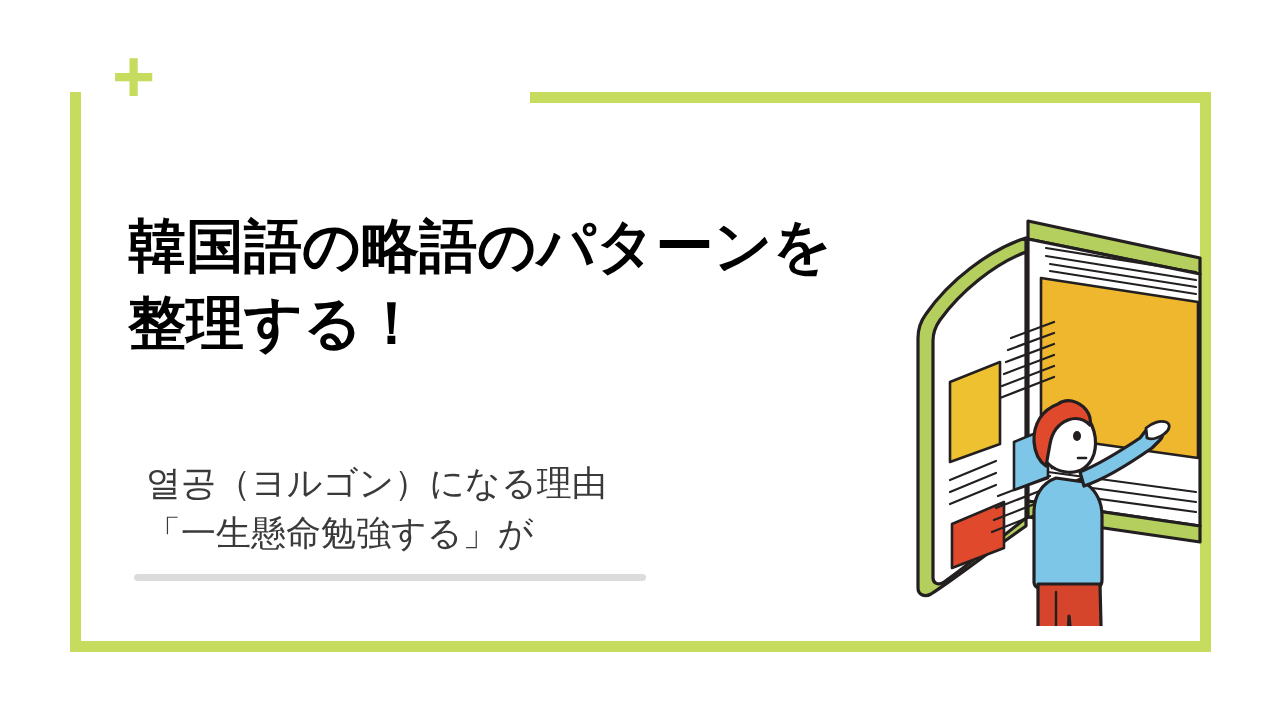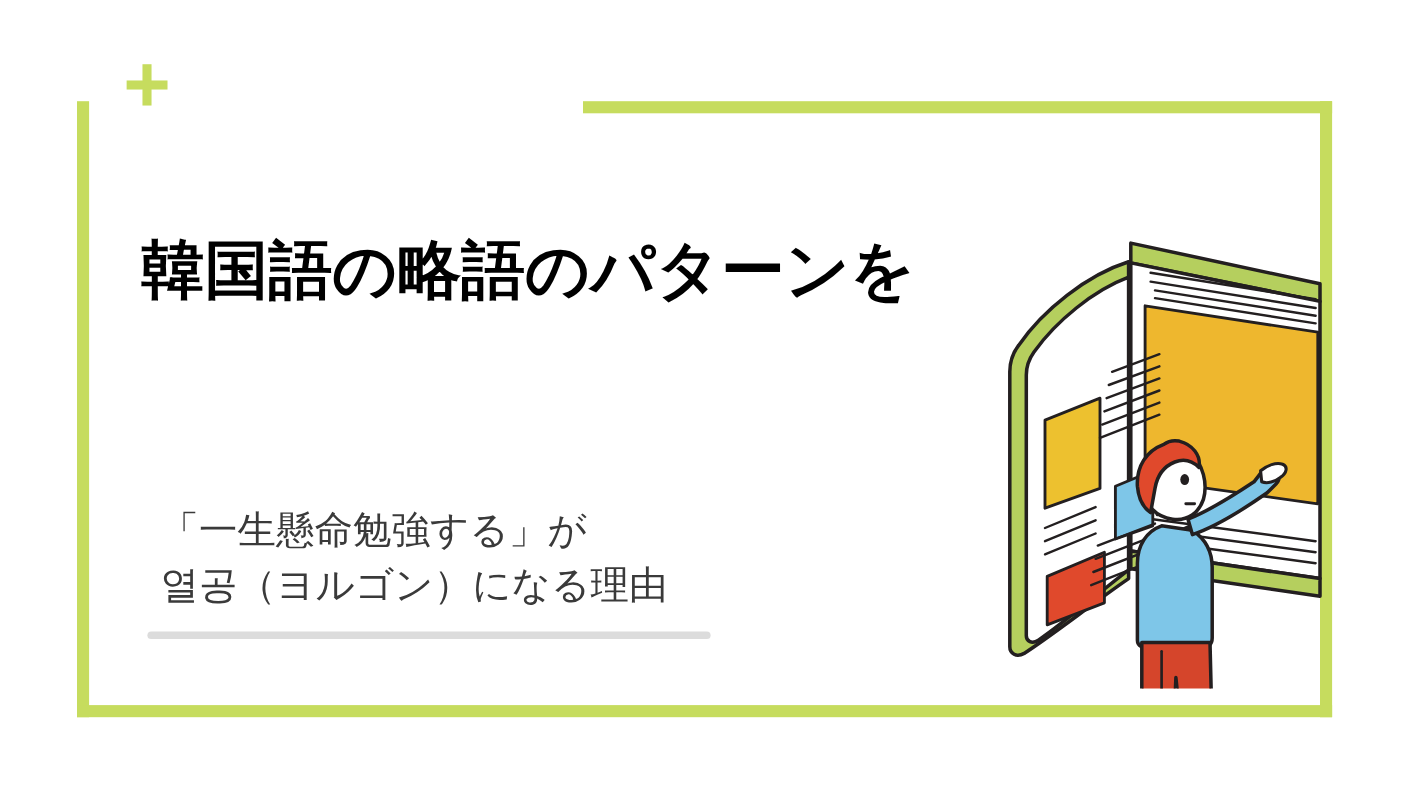--- a/index.html
+++ b/index.html
@@ -139,25 +139,26 @@
   <div class="frame-bottom"></div>
   <div class="frame-right"></div>
   <div class="frame-top"></div>
 
   <div class="eyebrow">
     <span class="plus">+</span>
   </div>
 
   <div class="title">
     <span class="line">韓国語の略語のパターンを</span>
+    <span class="line">整理する！</span>
   </div>
 
   <div class="subtitle">
+    <span class="line">열공（ヨルゴン）になる理由</span>
     <span class="line">「一生懸命勉強する」が</span>
-    <span class="line">열공（ヨルゴン）になる理由</span>
   </div>
 
   <div class="divider"></div>
 
   <div class="illustration">
     <svg viewBox="0 0 380 430" xmlns="http://www.w3.org/2000/svg">
       <g fill="none" stroke="#231f20" stroke-width="3.2" stroke-linecap="round" stroke-linejoin="round">
 
         <path d="M200 25 L372 62 L372 78 L200 43 Z" fill="#b5cf5e" stroke="#231f20"></path>
 

